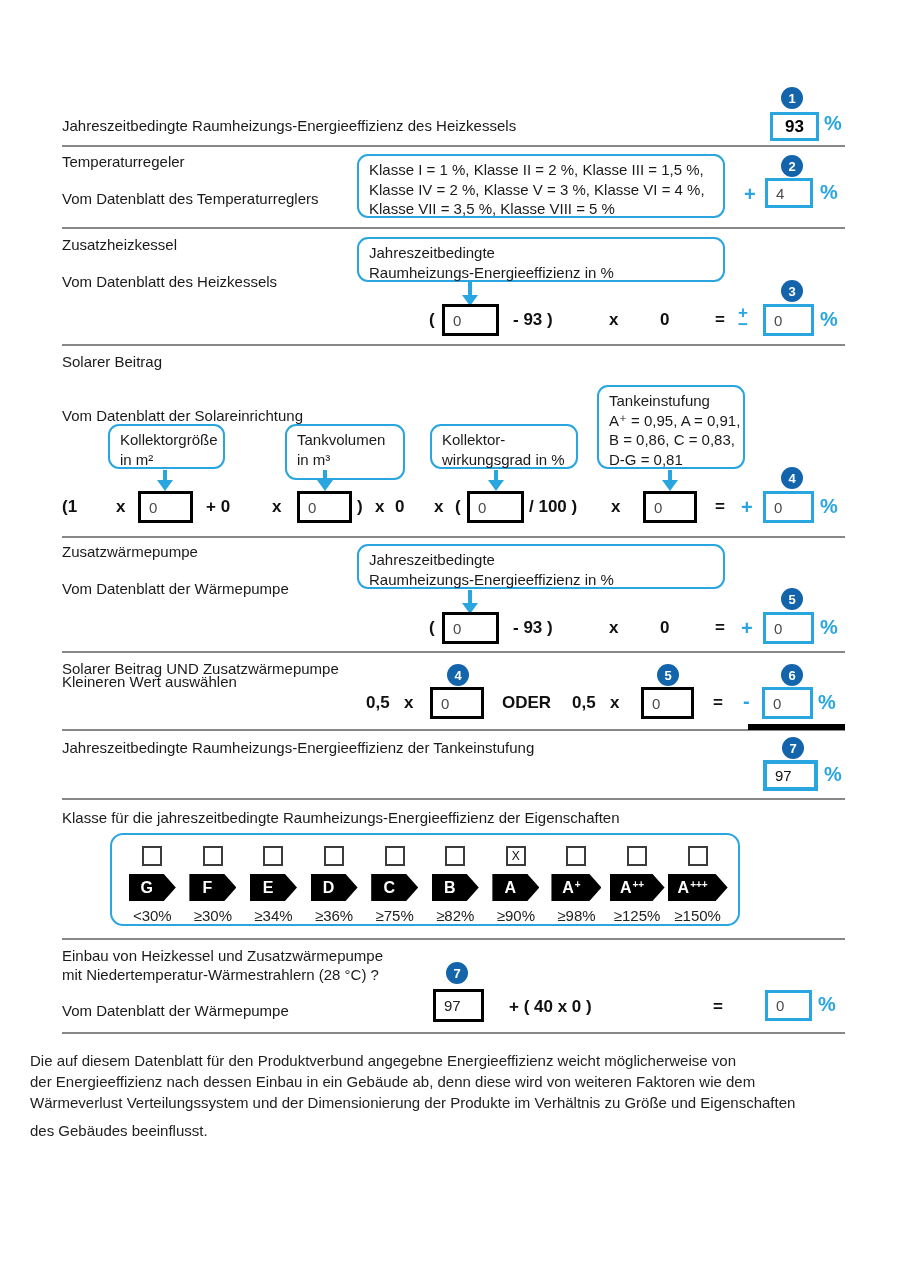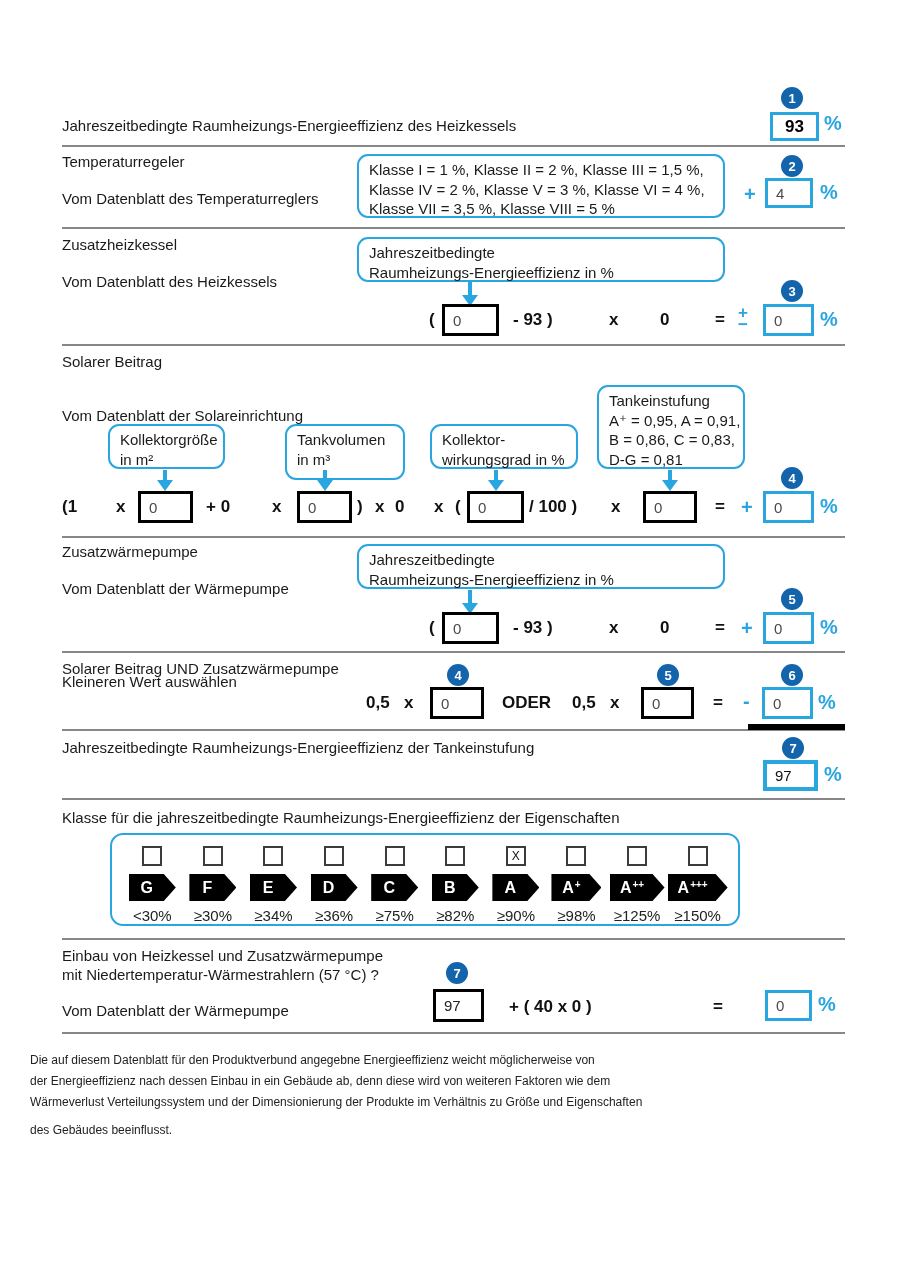--- a/index.html
+++ b/index.html
@@ -59,21 +59,21 @@
   .class-arrow{
     margin-top:8px;height:27px;width:47px;background:#000;color:#fff;font-weight:bold;font-size:16px;
     display:flex;align-items:center;justify-content:center;padding-right:11px;box-sizing:border-box;
     clip-path:polygon(0 0,calc(100% - 12px) 0,100% 50%,calc(100% - 12px) 100%,0 100%);
   }
   .class-col:nth-child(8) .class-arrow{width:50px;}
   .class-col:nth-child(9) .class-arrow{width:55px;}
   .class-col:nth-child(10) .class-arrow{width:60px;}
   .class-arrow sup{font-size:10px;line-height:0;position:relative;top:-3px;left:1px;}
   .class-th{margin-top:6px;font-size:15px;color:#222;white-space:nowrap;}
-  .footer-line{position:absolute;left:30px;width:860px;font-size:12px;line-height:21px;color:#222;white-space:nowrap;}
+  .footer-line{position:absolute;left:30px;width:860px;font-size:15px;line-height:21px;color:#222;white-space:nowrap;}
 </style>
 </head>
 <body>
 
 <div id="page">
 
   <div class="rule" style="top:145px"></div>
   <div class="rule" style="top:227px"></div>
   <div class="rule" style="top:344px"></div>
   <div class="rule" style="top:536px"></div>
@@ -285,21 +285,21 @@
       <div class="cbx"></div>
       <div class="class-arrow">
           <span>A</span>
           <sup>+++</sup>
         </div>
       <div class="class-th">≥150%</div>
     </div>
   </div>
 
   <div class="label abs" style="left:62px;top:946px">Einbau von Heizkessel und Zusatzwärmepumpe</div>
-  <div class="label abs" style="left:62px;top:965px">mit Niedertemperatur-Wärmestrahlern (57 °C) ?</div>
+  <div class="label abs" style="left:62px;top:965px">mit Niedertemperatur-Wärmestrahlern (28 °C) ?</div>
   <div class="badge" style="left:446px;top:962px">7</div>
   <div class="label abs" style="left:62px;top:1001px">Vom Datenblatt der Wärmepumpe</div>
   <div class="box inbox darkval" style="left:433px;top:989px;width:51px;height:33px">97</div>
   <div class="op" style="left:509px;top:997px">+ ( 40 x 0 )</div>
   <div class="op" style="left:713px;top:997px">=</div>
   <div class="box outbox" style="left:765px;top:990px;width:47px;height:31px">0</div>
   <div class="pct" style="left:818px;top:993px">%</div>
 
   <div class="footer-line" style="top:1050px">Die auf diesem Datenblatt für den Produktverbund angegebne Energieeffizienz weicht möglicherweise von</div>
   <div class="footer-line" style="top:1071px">der Energieeffizienz nach dessen Einbau in ein Gebäude ab, denn diese wird von weiteren Faktoren wie dem</div>

